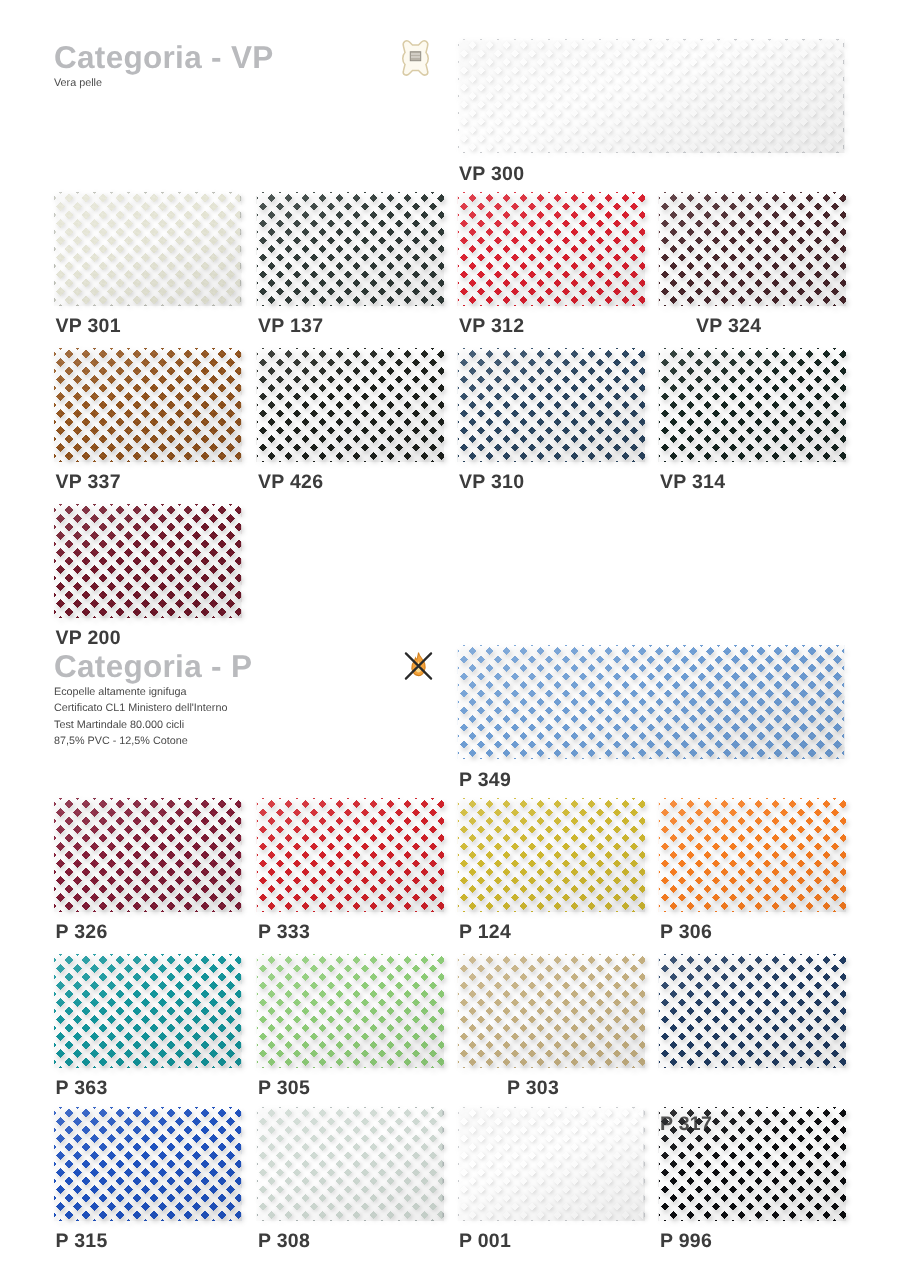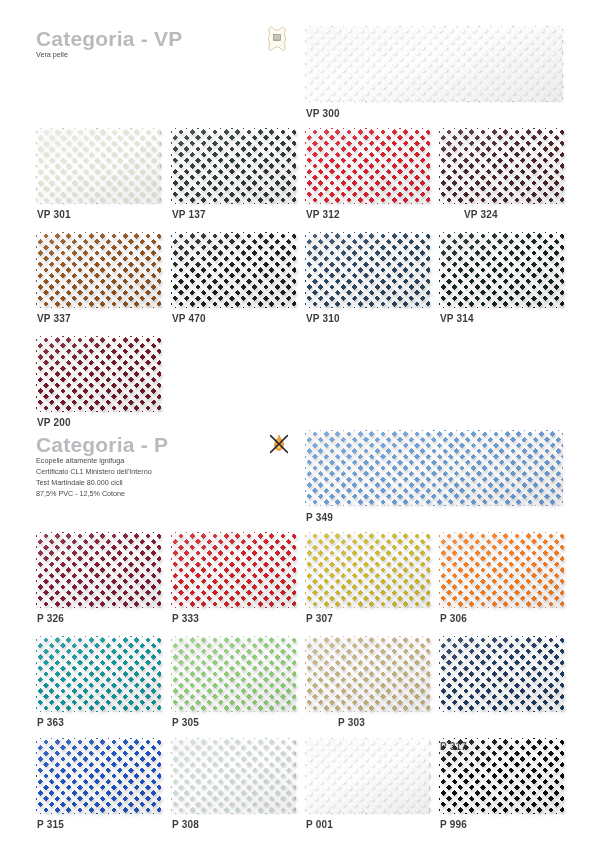--- a/index.html
+++ b/index.html
@@ -98,21 +98,21 @@
     inset: 0;
     background: linear-gradient(160deg, rgba(255,255,255,0.16) 0%, rgba(255,255,255,0) 42%, rgba(0,0,0,0.06) 100%);
     pointer-events: none;
   }
   
   .swatch-chip.pale { filter: drop-shadow(1px 1.5px 1.3px rgba(0,0,0,0.16)); }
   .swatch-chip.pale .fabric { box-shadow: inset 0 0 0 1px rgba(140,145,150,0.45); }
 
   .swatch-label {
     position: absolute;
-    font-size: 10px;
+    font-size: 13px;
     font-weight: bold;
     color: #3c3c3c;
     white-space: nowrap;
     letter-spacing: 0.2px;
   }
 
   
   .swatch-chip.smooth .fabric::after {
     opacity: 0.16;
     background-image:
@@ -187,21 +187,21 @@
       </div>
   </div>
   <div class="swatch-label" style="left:37px; top:313px;">VP 337</div>
 
   <div class="swatch" style="left:171px; top:232px; width:125px; height:76px;">
     <div class="swatch-chip">
         <div class="fabric" style="background:#1d211c;"></div>
         <div class="sheen"></div>
       </div>
   </div>
-  <div class="swatch-label" style="left:172px; top:313px;">VP 470</div>
+  <div class="swatch-label" style="left:172px; top:313px;">VP 426</div>
 
   <div class="swatch" style="left:305px; top:232px; width:125px; height:76px;">
     <div class="swatch-chip">
         <div class="fabric" style="background:#2b4661;"></div>
         <div class="sheen"></div>
       </div>
   </div>
   <div class="swatch-label" style="left:306px; top:313px;">VP 310</div>
 
   <div class="swatch" style="left:439px; top:232px; width:125px; height:76px;">
@@ -261,21 +261,21 @@
       </div>
   </div>
   <div class="swatch-label" style="left:172px; top:613px;">P 333</div>
 
   <div class="swatch" style="left:305px; top:532px; width:125px; height:76px;">
     <div class="swatch-chip smooth">
         <div class="fabric" style="background:#cdb62f;"></div>
         <div class="sheen"></div>
       </div>
   </div>
-  <div class="swatch-label" style="left:306px; top:613px;">P 307</div>
+  <div class="swatch-label" style="left:306px; top:613px;">P 124</div>
 
   <div class="swatch" style="left:439px; top:532px; width:125px; height:76px;">
     <div class="swatch-chip smooth">
         <div class="fabric" style="background:#f47a20;"></div>
         <div class="sheen"></div>
       </div>
   </div>
   <div class="swatch-label" style="left:440px; top:613px;">P 306</div>
 
   <div class="swatch" style="left:36px; top:636px; width:125px; height:76px;">

